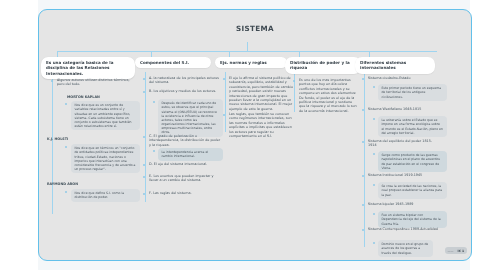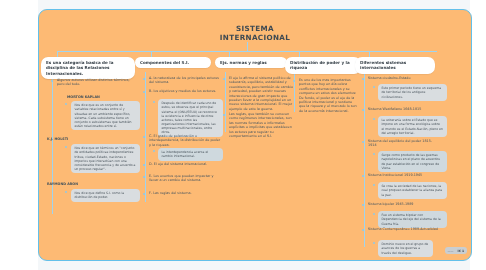--- a/index.html
+++ b/index.html
@@ -3,21 +3,21 @@
 <meta charset="utf-8">
 <style>
   html,body{margin:0;padding:0;background:#ffffff;}
   body{width:486px;height:270px;overflow:hidden;font-family:"DejaVu Sans","Liberation Sans",sans-serif;}
 
   #canvas{position:relative;width:486px;height:270px;background:#f4f7f9;}
 
   
   #map{
     position:absolute;left:38px;top:9px;width:432px;height:250px;
-    background:#fdba74;border:1.2px solid #63c0ea;border-radius:9px;
+    background:#e5e5e5;border:1.2px solid #63c0ea;border-radius:9px;
     overflow:hidden;
   }
 
   
   #left-strip{position:absolute;left:0;top:0;width:38px;height:270px;background:#ffffff;}
   #right-strip{position:absolute;left:470px;top:0;width:16px;height:270px;background:#ffffff;}
 
   .title{
     position:absolute;left:0;top:14px;width:100%;
     text-align:center;color:#3f4a52;font-size:7.2px;font-weight:bold;
@@ -62,21 +62,20 @@
 
 <div id="canvas">
 
   <div id="left-strip"></div>
   <div id="right-strip"></div>
 
   <div id="map">
 
     <div class="title">
       <div>SISTEMA</div>
-      <div>INTERNACIONAL</div>
     </div>
 
     <div class="vline" style="left:208px;top:32px;height:9px;"></div>
     <div class="hline" style="left:18px;top:41px;width:380px;"></div>
     <div class="vline" style="left:18px;top:41px;height:8px;"></div>
     <div class="vline" style="left:112px;top:41px;height:8px;"></div>
     <div class="vline" style="left:190px;top:41px;height:8px;"></div>
     <div class="vline" style="left:260px;top:41px;height:8px;"></div>
     <div class="vline" style="left:330px;top:41px;height:8px;"></div>
 

